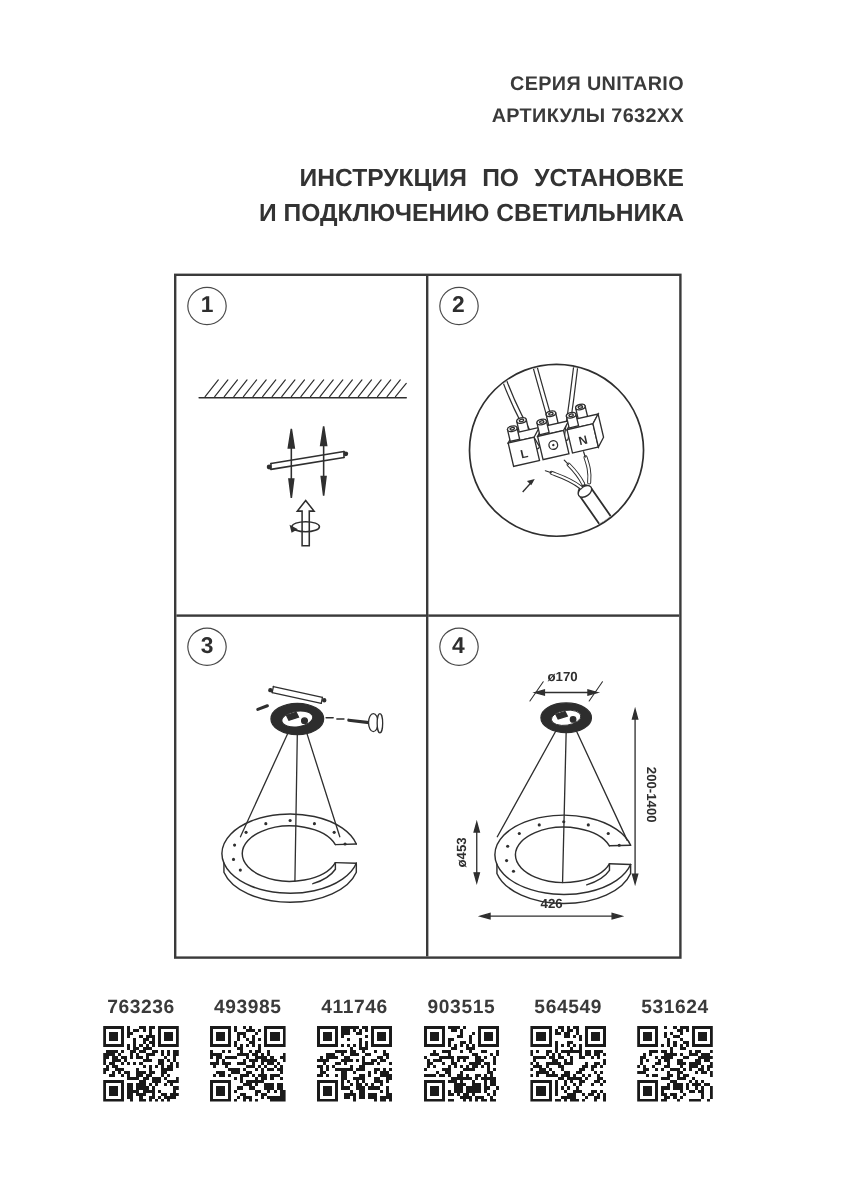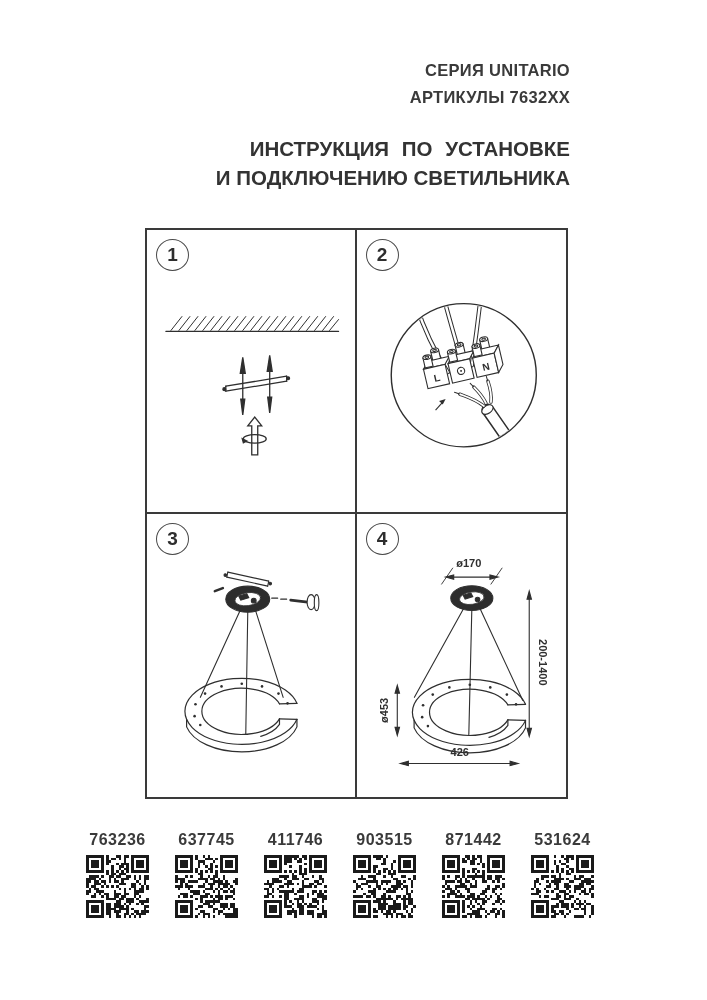--- a/index.html
+++ b/index.html
@@ -288,39 +288,39 @@
   </div>
 
   <div class="qr-row">
       <div class="qr-item">
         <div class="qr-num">763236</div>
         <svg viewBox="0 0 25 25" class="qr-svg" shape-rendering="crispEdges">
           <path d="M0 0h1v1h-1zM1 0h1v1h-1zM2 0h1v1h-1zM3 0h1v1h-1zM4 0h1v1h-1zM5 0h1v1h-1zM6 0h1v1h-1zM8 0h1v1h-1zM12 0h1v1h-1zM13 0h1v1h-1zM15 0h1v1h-1zM16 0h1v1h-1zM18 0h1v1h-1zM19 0h1v1h-1zM20 0h1v1h-1zM21 0h1v1h-1zM22 0h1v1h-1zM23 0h1v1h-1zM24 0h1v1h-1zM0 1h1v1h-1zM6 1h1v1h-1zM8 1h1v1h-1zM10 1h1v1h-1zM11 1h1v1h-1zM13 1h1v1h-1zM15 1h1v1h-1zM18 1h1v1h-1zM24 1h1v1h-1zM0 2h1v1h-1zM2 2h1v1h-1zM3 2h1v1h-1zM4 2h1v1h-1zM6 2h1v1h-1zM8 2h1v1h-1zM9 2h1v1h-1zM15 2h1v1h-1zM18 2h1v1h-1zM20 2h1v1h-1zM21 2h1v1h-1zM22 2h1v1h-1zM24 2h1v1h-1zM0 3h1v1h-1zM2 3h1v1h-1zM3 3h1v1h-1zM4 3h1v1h-1zM6 3h1v1h-1zM8 3h1v1h-1zM12 3h1v1h-1zM14 3h1v1h-1zM15 3h1v1h-1zM16 3h1v1h-1zM18 3h1v1h-1zM20 3h1v1h-1zM21 3h1v1h-1zM22 3h1v1h-1zM24 3h1v1h-1zM0 4h1v1h-1zM2 4h1v1h-1zM3 4h1v1h-1zM4 4h1v1h-1zM6 4h1v1h-1zM10 4h1v1h-1zM13 4h1v1h-1zM14 4h1v1h-1zM16 4h1v1h-1zM18 4h1v1h-1zM20 4h1v1h-1zM21 4h1v1h-1zM22 4h1v1h-1zM24 4h1v1h-1zM0 5h1v1h-1zM6 5h1v1h-1zM10 5h1v1h-1zM13 5h1v1h-1zM15 5h1v1h-1zM16 5h1v1h-1zM18 5h1v1h-1zM24 5h1v1h-1zM0 6h1v1h-1zM1 6h1v1h-1zM2 6h1v1h-1zM3 6h1v1h-1zM4 6h1v1h-1zM5 6h1v1h-1zM6 6h1v1h-1zM8 6h1v1h-1zM10 6h1v1h-1zM12 6h1v1h-1zM14 6h1v1h-1zM16 6h1v1h-1zM18 6h1v1h-1zM19 6h1v1h-1zM20 6h1v1h-1zM21 6h1v1h-1zM22 6h1v1h-1zM23 6h1v1h-1zM24 6h1v1h-1zM8 7h1v1h-1zM10 7h1v1h-1zM11 7h1v1h-1zM13 7h1v1h-1zM14 7h1v1h-1zM15 7h1v1h-1zM1 8h1v1h-1zM2 8h1v1h-1zM3 8h1v1h-1zM4 8h1v1h-1zM6 8h1v1h-1zM9 8h1v1h-1zM10 8h1v1h-1zM12 8h1v1h-1zM13 8h1v1h-1zM16 8h1v1h-1zM17 8h1v1h-1zM19 8h1v1h-1zM21 8h1v1h-1zM23 8h1v1h-1zM24 8h1v1h-1zM0 9h1v1h-1zM1 9h1v1h-1zM2 9h1v1h-1zM3 9h1v1h-1zM5 9h1v1h-1zM9 9h1v1h-1zM11 9h1v1h-1zM14 9h1v1h-1zM15 9h1v1h-1zM16 9h1v1h-1zM19 9h1v1h-1zM21 9h1v1h-1zM23 9h1v1h-1zM24 9h1v1h-1zM0 10h1v1h-1zM1 10h1v1h-1zM3 10h1v1h-1zM4 10h1v1h-1zM6 10h1v1h-1zM7 10h1v1h-1zM9 10h1v1h-1zM11 10h1v1h-1zM12 10h1v1h-1zM14 10h1v1h-1zM20 10h1v1h-1zM23 10h1v1h-1zM0 11h1v1h-1zM3 11h1v1h-1zM4 11h1v1h-1zM5 11h1v1h-1zM7 11h1v1h-1zM13 11h1v1h-1zM14 11h1v1h-1zM15 11h1v1h-1zM18 11h1v1h-1zM19 11h1v1h-1zM21 11h1v1h-1zM23 11h1v1h-1zM0 12h1v1h-1zM2 12h1v1h-1zM3 12h1v1h-1zM6 12h1v1h-1zM8 12h1v1h-1zM10 12h1v1h-1zM12 12h1v1h-1zM18 12h1v1h-1zM19 12h1v1h-1zM22 12h1v1h-1zM24 12h1v1h-1zM1 13h1v1h-1zM3 13h1v1h-1zM4 13h1v1h-1zM13 13h1v1h-1zM15 13h1v1h-1zM17 13h1v1h-1zM19 13h1v1h-1zM21 13h1v1h-1zM22 13h1v1h-1zM24 13h1v1h-1zM0 14h1v1h-1zM1 14h1v1h-1zM4 14h1v1h-1zM5 14h1v1h-1zM6 14h1v1h-1zM11 14h1v1h-1zM15 14h1v1h-1zM19 14h1v1h-1zM20 14h1v1h-1zM21 14h1v1h-1zM22 14h1v1h-1zM0 15h1v1h-1zM3 15h1v1h-1zM5 15h1v1h-1zM7 15h1v1h-1zM8 15h1v1h-1zM11 15h1v1h-1zM12 15h1v1h-1zM13 15h1v1h-1zM15 15h1v1h-1zM16 15h1v1h-1zM19 15h1v1h-1zM20 15h1v1h-1zM2 16h1v1h-1zM3 16h1v1h-1zM6 16h1v1h-1zM8 16h1v1h-1zM11 16h1v1h-1zM12 16h1v1h-1zM14 16h1v1h-1zM15 16h1v1h-1zM19 16h1v1h-1zM21 16h1v1h-1zM8 17h1v1h-1zM9 17h1v1h-1zM10 17h1v1h-1zM11 17h1v1h-1zM13 17h1v1h-1zM14 17h1v1h-1zM16 17h1v1h-1zM17 17h1v1h-1zM18 17h1v1h-1zM20 17h1v1h-1zM24 17h1v1h-1zM0 18h1v1h-1zM1 18h1v1h-1zM2 18h1v1h-1zM3 18h1v1h-1zM4 18h1v1h-1zM5 18h1v1h-1zM6 18h1v1h-1zM12 18h1v1h-1zM13 18h1v1h-1zM16 18h1v1h-1zM17 18h1v1h-1zM18 18h1v1h-1zM21 18h1v1h-1zM22 18h1v1h-1zM23 18h1v1h-1zM24 18h1v1h-1zM0 19h1v1h-1zM6 19h1v1h-1zM8 19h1v1h-1zM9 19h1v1h-1zM11 19h1v1h-1zM12 19h1v1h-1zM13 19h1v1h-1zM15 19h1v1h-1zM17 19h1v1h-1zM20 19h1v1h-1zM22 19h1v1h-1zM0 20h1v1h-1zM2 20h1v1h-1zM3 20h1v1h-1zM4 20h1v1h-1zM6 20h1v1h-1zM8 20h1v1h-1zM9 20h1v1h-1zM11 20h1v1h-1zM12 20h1v1h-1zM13 20h1v1h-1zM14 20h1v1h-1zM16 20h1v1h-1zM23 20h1v1h-1zM24 20h1v1h-1zM0 21h1v1h-1zM2 21h1v1h-1zM3 21h1v1h-1zM4 21h1v1h-1zM6 21h1v1h-1zM8 21h1v1h-1zM9 21h1v1h-1zM10 21h1v1h-1zM11 21h1v1h-1zM13 21h1v1h-1zM14 21h1v1h-1zM15 21h1v1h-1zM16 21h1v1h-1zM18 21h1v1h-1zM23 21h1v1h-1zM0 22h1v1h-1zM2 22h1v1h-1zM3 22h1v1h-1zM4 22h1v1h-1zM6 22h1v1h-1zM8 22h1v1h-1zM9 22h1v1h-1zM11 22h1v1h-1zM12 22h1v1h-1zM13 22h1v1h-1zM16 22h1v1h-1zM19 22h1v1h-1zM20 22h1v1h-1zM22 22h1v1h-1zM23 22h1v1h-1zM24 22h1v1h-1zM0 23h1v1h-1zM6 23h1v1h-1zM8 23h1v1h-1zM9 23h1v1h-1zM12 23h1v1h-1zM15 23h1v1h-1zM16 23h1v1h-1zM18 23h1v1h-1zM20 23h1v1h-1zM21 23h1v1h-1zM22 23h1v1h-1zM23 23h1v1h-1zM0 24h1v1h-1zM1 24h1v1h-1zM2 24h1v1h-1zM3 24h1v1h-1zM4 24h1v1h-1zM5 24h1v1h-1zM6 24h1v1h-1zM9 24h1v1h-1zM12 24h1v1h-1zM13 24h1v1h-1zM15 24h1v1h-1zM17 24h1v1h-1zM19 24h1v1h-1zM21 24h1v1h-1z" fill="#1a1a1a"></path>
         </svg>
       </div>
       <div class="qr-item">
-        <div class="qr-num">637745</div>
+        <div class="qr-num">493985</div>
         <svg viewBox="0 0 25 25" class="qr-svg" shape-rendering="crispEdges">
           <path d="M0 0h1v1h-1zM1 0h1v1h-1zM2 0h1v1h-1zM3 0h1v1h-1zM4 0h1v1h-1zM5 0h1v1h-1zM6 0h1v1h-1zM8 0h1v1h-1zM11 0h1v1h-1zM13 0h1v1h-1zM18 0h1v1h-1zM19 0h1v1h-1zM20 0h1v1h-1zM21 0h1v1h-1zM22 0h1v1h-1zM23 0h1v1h-1zM24 0h1v1h-1zM0 1h1v1h-1zM6 1h1v1h-1zM8 1h1v1h-1zM12 1h1v1h-1zM13 1h1v1h-1zM14 1h1v1h-1zM16 1h1v1h-1zM18 1h1v1h-1zM24 1h1v1h-1zM0 2h1v1h-1zM2 2h1v1h-1zM3 2h1v1h-1zM4 2h1v1h-1zM6 2h1v1h-1zM9 2h1v1h-1zM10 2h1v1h-1zM11 2h1v1h-1zM15 2h1v1h-1zM18 2h1v1h-1zM20 2h1v1h-1zM21 2h1v1h-1zM22 2h1v1h-1zM24 2h1v1h-1zM0 3h1v1h-1zM2 3h1v1h-1zM3 3h1v1h-1zM4 3h1v1h-1zM6 3h1v1h-1zM9 3h1v1h-1zM11 3h1v1h-1zM14 3h1v1h-1zM18 3h1v1h-1zM20 3h1v1h-1zM21 3h1v1h-1zM22 3h1v1h-1zM24 3h1v1h-1zM0 4h1v1h-1zM2 4h1v1h-1zM3 4h1v1h-1zM4 4h1v1h-1zM6 4h1v1h-1zM9 4h1v1h-1zM12 4h1v1h-1zM14 4h1v1h-1zM16 4h1v1h-1zM18 4h1v1h-1zM20 4h1v1h-1zM21 4h1v1h-1zM22 4h1v1h-1zM24 4h1v1h-1zM0 5h1v1h-1zM6 5h1v1h-1zM8 5h1v1h-1zM13 5h1v1h-1zM14 5h1v1h-1zM18 5h1v1h-1zM24 5h1v1h-1zM0 6h1v1h-1zM1 6h1v1h-1zM2 6h1v1h-1zM3 6h1v1h-1zM4 6h1v1h-1zM5 6h1v1h-1zM6 6h1v1h-1zM8 6h1v1h-1zM10 6h1v1h-1zM12 6h1v1h-1zM14 6h1v1h-1zM16 6h1v1h-1zM18 6h1v1h-1zM19 6h1v1h-1zM20 6h1v1h-1zM21 6h1v1h-1zM22 6h1v1h-1zM23 6h1v1h-1zM24 6h1v1h-1zM9 7h1v1h-1zM10 7h1v1h-1zM16 7h1v1h-1zM0 8h1v1h-1zM4 8h1v1h-1zM6 8h1v1h-1zM10 8h1v1h-1zM13 8h1v1h-1zM15 8h1v1h-1zM16 8h1v1h-1zM19 8h1v1h-1zM0 9h1v1h-1zM1 9h1v1h-1zM2 9h1v1h-1zM3 9h1v1h-1zM9 9h1v1h-1zM10 9h1v1h-1zM11 9h1v1h-1zM12 9h1v1h-1zM14 9h1v1h-1zM15 9h1v1h-1zM17 9h1v1h-1zM19 9h1v1h-1zM24 9h1v1h-1zM0 10h1v1h-1zM2 10h1v1h-1zM3 10h1v1h-1zM5 10h1v1h-1zM6 10h1v1h-1zM7 10h1v1h-1zM8 10h1v1h-1zM12 10h1v1h-1zM15 10h1v1h-1zM16 10h1v1h-1zM17 10h1v1h-1zM18 10h1v1h-1zM20 10h1v1h-1zM23 10h1v1h-1zM24 10h1v1h-1zM2 11h1v1h-1zM4 11h1v1h-1zM11 11h1v1h-1zM13 11h1v1h-1zM14 11h1v1h-1zM15 11h1v1h-1zM17 11h1v1h-1zM18 11h1v1h-1zM19 11h1v1h-1zM20 11h1v1h-1zM21 11h1v1h-1zM24 11h1v1h-1zM0 12h1v1h-1zM1 12h1v1h-1zM2 12h1v1h-1zM4 12h1v1h-1zM5 12h1v1h-1zM6 12h1v1h-1zM9 12h1v1h-1zM10 12h1v1h-1zM11 12h1v1h-1zM14 12h1v1h-1zM17 12h1v1h-1zM19 12h1v1h-1zM20 12h1v1h-1zM22 12h1v1h-1zM1 13h1v1h-1zM5 13h1v1h-1zM12 13h1v1h-1zM13 13h1v1h-1zM14 13h1v1h-1zM16 13h1v1h-1zM18 13h1v1h-1zM21 13h1v1h-1zM23 13h1v1h-1zM6 14h1v1h-1zM7 14h1v1h-1zM8 14h1v1h-1zM9 14h1v1h-1zM11 14h1v1h-1zM15 14h1v1h-1zM17 14h1v1h-1zM19 14h1v1h-1zM20 14h1v1h-1zM22 14h1v1h-1zM23 14h1v1h-1zM2 15h1v1h-1zM3 15h1v1h-1zM4 15h1v1h-1zM7 15h1v1h-1zM8 15h1v1h-1zM9 15h1v1h-1zM12 15h1v1h-1zM13 15h1v1h-1zM17 15h1v1h-1zM23 15h1v1h-1zM1 16h1v1h-1zM3 16h1v1h-1zM4 16h1v1h-1zM6 16h1v1h-1zM10 16h1v1h-1zM11 16h1v1h-1zM12 16h1v1h-1zM14 16h1v1h-1zM16 16h1v1h-1zM17 16h1v1h-1zM18 16h1v1h-1zM20 16h1v1h-1zM21 16h1v1h-1zM22 16h1v1h-1zM8 17h1v1h-1zM10 17h1v1h-1zM15 17h1v1h-1zM17 17h1v1h-1zM18 17h1v1h-1zM20 17h1v1h-1zM23 17h1v1h-1zM0 18h1v1h-1zM1 18h1v1h-1zM2 18h1v1h-1zM3 18h1v1h-1zM4 18h1v1h-1zM5 18h1v1h-1zM6 18h1v1h-1zM10 18h1v1h-1zM12 18h1v1h-1zM13 18h1v1h-1zM14 18h1v1h-1zM15 18h1v1h-1zM16 18h1v1h-1zM17 18h1v1h-1zM0 19h1v1h-1zM6 19h1v1h-1zM11 19h1v1h-1zM12 19h1v1h-1zM13 19h1v1h-1zM15 19h1v1h-1zM18 19h1v1h-1zM19 19h1v1h-1zM20 19h1v1h-1zM22 19h1v1h-1zM23 19h1v1h-1zM0 20h1v1h-1zM2 20h1v1h-1zM3 20h1v1h-1zM4 20h1v1h-1zM6 20h1v1h-1zM9 20h1v1h-1zM10 20h1v1h-1zM13 20h1v1h-1zM14 20h1v1h-1zM18 20h1v1h-1zM19 20h1v1h-1zM20 20h1v1h-1zM22 20h1v1h-1zM23 20h1v1h-1zM0 21h1v1h-1zM2 21h1v1h-1zM3 21h1v1h-1zM4 21h1v1h-1zM6 21h1v1h-1zM8 21h1v1h-1zM15 21h1v1h-1zM16 21h1v1h-1zM19 21h1v1h-1zM21 21h1v1h-1zM23 21h1v1h-1zM24 21h1v1h-1zM0 22h1v1h-1zM2 22h1v1h-1zM3 22h1v1h-1zM4 22h1v1h-1zM6 22h1v1h-1zM10 22h1v1h-1zM11 22h1v1h-1zM15 22h1v1h-1zM17 22h1v1h-1zM18 22h1v1h-1zM23 22h1v1h-1zM24 22h1v1h-1zM0 23h1v1h-1zM6 23h1v1h-1zM9 23h1v1h-1zM11 23h1v1h-1zM12 23h1v1h-1zM13 23h1v1h-1zM17 23h1v1h-1zM19 23h1v1h-1zM20 23h1v1h-1zM21 23h1v1h-1zM22 23h1v1h-1zM23 23h1v1h-1zM24 23h1v1h-1zM0 24h1v1h-1zM1 24h1v1h-1zM2 24h1v1h-1zM3 24h1v1h-1zM4 24h1v1h-1zM5 24h1v1h-1zM6 24h1v1h-1zM8 24h1v1h-1zM11 24h1v1h-1zM13 24h1v1h-1zM15 24h1v1h-1zM20 24h1v1h-1zM21 24h1v1h-1zM22 24h1v1h-1zM23 24h1v1h-1zM24 24h1v1h-1z" fill="#1a1a1a"></path>
         </svg>
       </div>
       <div class="qr-item">
         <div class="qr-num">411746</div>
         <svg viewBox="0 0 25 25" class="qr-svg" shape-rendering="crispEdges">
           <path d="M0 0h1v1h-1zM1 0h1v1h-1zM2 0h1v1h-1zM3 0h1v1h-1zM4 0h1v1h-1zM5 0h1v1h-1zM6 0h1v1h-1zM8 0h1v1h-1zM9 0h1v1h-1zM10 0h1v1h-1zM11 0h1v1h-1zM12 0h1v1h-1zM13 0h1v1h-1zM15 0h1v1h-1zM16 0h1v1h-1zM18 0h1v1h-1zM19 0h1v1h-1zM20 0h1v1h-1zM21 0h1v1h-1zM22 0h1v1h-1zM23 0h1v1h-1zM24 0h1v1h-1zM0 1h1v1h-1zM6 1h1v1h-1zM8 1h1v1h-1zM9 1h1v1h-1zM10 1h1v1h-1zM12 1h1v1h-1zM14 1h1v1h-1zM16 1h1v1h-1zM18 1h1v1h-1zM24 1h1v1h-1zM0 2h1v1h-1zM2 2h1v1h-1zM3 2h1v1h-1zM4 2h1v1h-1zM6 2h1v1h-1zM8 2h1v1h-1zM9 2h1v1h-1zM10 2h1v1h-1zM13 2h1v1h-1zM14 2h1v1h-1zM18 2h1v1h-1zM20 2h1v1h-1zM21 2h1v1h-1zM22 2h1v1h-1zM24 2h1v1h-1zM0 3h1v1h-1zM2 3h1v1h-1zM3 3h1v1h-1zM4 3h1v1h-1zM6 3h1v1h-1zM8 3h1v1h-1zM16 3h1v1h-1zM18 3h1v1h-1zM20 3h1v1h-1zM21 3h1v1h-1zM22 3h1v1h-1zM24 3h1v1h-1zM0 4h1v1h-1zM2 4h1v1h-1zM3 4h1v1h-1zM4 4h1v1h-1zM6 4h1v1h-1zM10 4h1v1h-1zM14 4h1v1h-1zM18 4h1v1h-1zM20 4h1v1h-1zM21 4h1v1h-1zM22 4h1v1h-1zM24 4h1v1h-1zM0 5h1v1h-1zM6 5h1v1h-1zM14 5h1v1h-1zM16 5h1v1h-1zM18 5h1v1h-1zM24 5h1v1h-1zM0 6h1v1h-1zM1 6h1v1h-1zM2 6h1v1h-1zM3 6h1v1h-1zM4 6h1v1h-1zM5 6h1v1h-1zM6 6h1v1h-1zM8 6h1v1h-1zM10 6h1v1h-1zM12 6h1v1h-1zM14 6h1v1h-1zM16 6h1v1h-1zM18 6h1v1h-1zM19 6h1v1h-1zM20 6h1v1h-1zM21 6h1v1h-1zM22 6h1v1h-1zM23 6h1v1h-1zM24 6h1v1h-1zM11 7h1v1h-1zM14 7h1v1h-1zM15 7h1v1h-1zM16 7h1v1h-1zM6 8h1v1h-1zM7 8h1v1h-1zM8 8h1v1h-1zM9 8h1v1h-1zM11 8h1v1h-1zM12 8h1v1h-1zM15 8h1v1h-1zM19 8h1v1h-1zM22 8h1v1h-1zM3 9h1v1h-1zM4 9h1v1h-1zM5 9h1v1h-1zM8 9h1v1h-1zM11 9h1v1h-1zM12 9h1v1h-1zM13 9h1v1h-1zM16 9h1v1h-1zM17 9h1v1h-1zM22 9h1v1h-1zM23 9h1v1h-1zM1 10h1v1h-1zM3 10h1v1h-1zM4 10h1v1h-1zM5 10h1v1h-1zM6 10h1v1h-1zM9 10h1v1h-1zM10 10h1v1h-1zM15 10h1v1h-1zM20 10h1v1h-1zM21 10h1v1h-1zM23 10h1v1h-1zM0 11h1v1h-1zM1 11h1v1h-1zM2 11h1v1h-1zM3 11h1v1h-1zM8 11h1v1h-1zM9 11h1v1h-1zM10 11h1v1h-1zM11 11h1v1h-1zM13 11h1v1h-1zM15 11h1v1h-1zM18 11h1v1h-1zM19 11h1v1h-1zM21 11h1v1h-1zM22 11h1v1h-1zM2 12h1v1h-1zM6 12h1v1h-1zM7 12h1v1h-1zM9 12h1v1h-1zM15 12h1v1h-1zM16 12h1v1h-1zM17 12h1v1h-1zM18 12h1v1h-1zM20 12h1v1h-1zM24 12h1v1h-1zM0 13h1v1h-1zM1 13h1v1h-1zM3 13h1v1h-1zM5 13h1v1h-1zM11 13h1v1h-1zM14 13h1v1h-1zM15 13h1v1h-1zM1 14h1v1h-1zM3 14h1v1h-1zM6 14h1v1h-1zM7 14h1v1h-1zM8 14h1v1h-1zM9 14h1v1h-1zM10 14h1v1h-1zM11 14h1v1h-1zM13 14h1v1h-1zM14 14h1v1h-1zM15 14h1v1h-1zM19 14h1v1h-1zM20 14h1v1h-1zM22 14h1v1h-1zM24 14h1v1h-1zM1 15h1v1h-1zM2 15h1v1h-1zM8 15h1v1h-1zM9 15h1v1h-1zM12 15h1v1h-1zM17 15h1v1h-1zM19 15h1v1h-1zM21 15h1v1h-1zM22 15h1v1h-1zM23 15h1v1h-1zM0 16h1v1h-1zM1 16h1v1h-1zM3 16h1v1h-1zM6 16h1v1h-1zM8 16h1v1h-1zM9 16h1v1h-1zM14 16h1v1h-1zM15 16h1v1h-1zM17 16h1v1h-1zM21 16h1v1h-1zM22 16h1v1h-1zM23 16h1v1h-1zM24 16h1v1h-1zM8 17h1v1h-1zM9 17h1v1h-1zM12 17h1v1h-1zM13 17h1v1h-1zM14 17h1v1h-1zM15 17h1v1h-1zM19 17h1v1h-1zM20 17h1v1h-1zM23 17h1v1h-1zM24 17h1v1h-1zM0 18h1v1h-1zM1 18h1v1h-1zM2 18h1v1h-1zM3 18h1v1h-1zM4 18h1v1h-1zM5 18h1v1h-1zM6 18h1v1h-1zM8 18h1v1h-1zM10 18h1v1h-1zM13 18h1v1h-1zM15 18h1v1h-1zM19 18h1v1h-1zM20 18h1v1h-1zM21 18h1v1h-1zM23 18h1v1h-1zM0 19h1v1h-1zM6 19h1v1h-1zM8 19h1v1h-1zM11 19h1v1h-1zM13 19h1v1h-1zM14 19h1v1h-1zM16 19h1v1h-1zM18 19h1v1h-1zM21 19h1v1h-1zM0 20h1v1h-1zM2 20h1v1h-1zM3 20h1v1h-1zM4 20h1v1h-1zM6 20h1v1h-1zM8 20h1v1h-1zM9 20h1v1h-1zM10 20h1v1h-1zM13 20h1v1h-1zM14 20h1v1h-1zM15 20h1v1h-1zM17 20h1v1h-1zM18 20h1v1h-1zM19 20h1v1h-1zM20 20h1v1h-1zM23 20h1v1h-1zM0 21h1v1h-1zM2 21h1v1h-1zM3 21h1v1h-1zM4 21h1v1h-1zM6 21h1v1h-1zM11 21h1v1h-1zM14 21h1v1h-1zM15 21h1v1h-1zM21 21h1v1h-1zM23 21h1v1h-1zM0 22h1v1h-1zM2 22h1v1h-1zM3 22h1v1h-1zM4 22h1v1h-1zM6 22h1v1h-1zM9 22h1v1h-1zM10 22h1v1h-1zM11 22h1v1h-1zM12 22h1v1h-1zM14 22h1v1h-1zM15 22h1v1h-1zM17 22h1v1h-1zM18 22h1v1h-1zM19 22h1v1h-1zM23 22h1v1h-1zM24 22h1v1h-1zM0 23h1v1h-1zM6 23h1v1h-1zM9 23h1v1h-1zM10 23h1v1h-1zM12 23h1v1h-1zM14 23h1v1h-1zM15 23h1v1h-1zM17 23h1v1h-1zM18 23h1v1h-1zM19 23h1v1h-1zM21 23h1v1h-1zM22 23h1v1h-1zM23 23h1v1h-1zM24 23h1v1h-1zM0 24h1v1h-1zM1 24h1v1h-1zM2 24h1v1h-1zM3 24h1v1h-1zM4 24h1v1h-1zM5 24h1v1h-1zM6 24h1v1h-1zM12 24h1v1h-1zM19 24h1v1h-1zM21 24h1v1h-1zM22 24h1v1h-1zM24 24h1v1h-1z" fill="#1a1a1a"></path>
         </svg>
       </div>
       <div class="qr-item">
         <div class="qr-num">903515</div>
         <svg viewBox="0 0 25 25" class="qr-svg" shape-rendering="crispEdges">
           <path d="M0 0h1v1h-1zM1 0h1v1h-1zM2 0h1v1h-1zM3 0h1v1h-1zM4 0h1v1h-1zM5 0h1v1h-1zM6 0h1v1h-1zM8 0h1v1h-1zM9 0h1v1h-1zM10 0h1v1h-1zM11 0h1v1h-1zM13 0h1v1h-1zM18 0h1v1h-1zM19 0h1v1h-1zM20 0h1v1h-1zM21 0h1v1h-1zM22 0h1v1h-1zM23 0h1v1h-1zM24 0h1v1h-1zM0 1h1v1h-1zM6 1h1v1h-1zM9 1h1v1h-1zM10 1h1v1h-1zM12 1h1v1h-1zM18 1h1v1h-1zM24 1h1v1h-1zM0 2h1v1h-1zM2 2h1v1h-1zM3 2h1v1h-1zM4 2h1v1h-1zM6 2h1v1h-1zM12 2h1v1h-1zM16 2h1v1h-1zM18 2h1v1h-1zM20 2h1v1h-1zM21 2h1v1h-1zM22 2h1v1h-1zM24 2h1v1h-1zM0 3h1v1h-1zM2 3h1v1h-1zM3 3h1v1h-1zM4 3h1v1h-1zM6 3h1v1h-1zM11 3h1v1h-1zM12 3h1v1h-1zM15 3h1v1h-1zM18 3h1v1h-1zM20 3h1v1h-1zM21 3h1v1h-1zM22 3h1v1h-1zM24 3h1v1h-1zM0 4h1v1h-1zM2 4h1v1h-1zM3 4h1v1h-1zM4 4h1v1h-1zM6 4h1v1h-1zM8 4h1v1h-1zM9 4h1v1h-1zM15 4h1v1h-1zM18 4h1v1h-1zM20 4h1v1h-1zM21 4h1v1h-1zM22 4h1v1h-1zM24 4h1v1h-1zM0 5h1v1h-1zM6 5h1v1h-1zM8 5h1v1h-1zM12 5h1v1h-1zM13 5h1v1h-1zM15 5h1v1h-1zM18 5h1v1h-1zM24 5h1v1h-1zM0 6h1v1h-1zM1 6h1v1h-1zM2 6h1v1h-1zM3 6h1v1h-1zM4 6h1v1h-1zM5 6h1v1h-1zM6 6h1v1h-1zM8 6h1v1h-1zM10 6h1v1h-1zM12 6h1v1h-1zM14 6h1v1h-1zM16 6h1v1h-1zM18 6h1v1h-1zM19 6h1v1h-1zM20 6h1v1h-1zM21 6h1v1h-1zM22 6h1v1h-1zM23 6h1v1h-1zM24 6h1v1h-1zM9 7h1v1h-1zM10 7h1v1h-1zM14 7h1v1h-1zM15 7h1v1h-1zM16 7h1v1h-1zM3 8h1v1h-1zM6 8h1v1h-1zM7 8h1v1h-1zM8 8h1v1h-1zM12 8h1v1h-1zM15 8h1v1h-1zM19 8h1v1h-1zM20 8h1v1h-1zM24 8h1v1h-1zM2 9h1v1h-1zM3 9h1v1h-1zM4 9h1v1h-1zM8 9h1v1h-1zM16 9h1v1h-1zM17 9h1v1h-1zM22 9h1v1h-1zM24 9h1v1h-1zM0 10h1v1h-1zM5 10h1v1h-1zM6 10h1v1h-1zM7 10h1v1h-1zM8 10h1v1h-1zM9 10h1v1h-1zM11 10h1v1h-1zM12 10h1v1h-1zM13 10h1v1h-1zM14 10h1v1h-1zM17 10h1v1h-1zM18 10h1v1h-1zM20 10h1v1h-1zM23 10h1v1h-1zM1 11h1v1h-1zM3 11h1v1h-1zM4 11h1v1h-1zM5 11h1v1h-1zM9 11h1v1h-1zM11 11h1v1h-1zM13 11h1v1h-1zM17 11h1v1h-1zM18 11h1v1h-1zM19 11h1v1h-1zM23 11h1v1h-1zM1 12h1v1h-1zM2 12h1v1h-1zM6 12h1v1h-1zM9 12h1v1h-1zM10 12h1v1h-1zM15 12h1v1h-1zM16 12h1v1h-1zM17 12h1v1h-1zM18 12h1v1h-1zM20 12h1v1h-1zM21 12h1v1h-1zM23 12h1v1h-1zM1 13h1v1h-1zM3 13h1v1h-1zM8 13h1v1h-1zM10 13h1v1h-1zM12 13h1v1h-1zM14 13h1v1h-1zM16 13h1v1h-1zM17 13h1v1h-1zM19 13h1v1h-1zM21 13h1v1h-1zM0 14h1v1h-1zM6 14h1v1h-1zM7 14h1v1h-1zM8 14h1v1h-1zM13 14h1v1h-1zM14 14h1v1h-1zM15 14h1v1h-1zM16 14h1v1h-1zM21 14h1v1h-1zM23 14h1v1h-1zM4 15h1v1h-1zM7 15h1v1h-1zM8 15h1v1h-1zM12 15h1v1h-1zM21 15h1v1h-1zM22 15h1v1h-1zM0 16h1v1h-1zM1 16h1v1h-1zM2 16h1v1h-1zM3 16h1v1h-1zM5 16h1v1h-1zM6 16h1v1h-1zM8 16h1v1h-1zM11 16h1v1h-1zM12 16h1v1h-1zM14 16h1v1h-1zM17 16h1v1h-1zM18 16h1v1h-1zM20 16h1v1h-1zM22 16h1v1h-1zM9 17h1v1h-1zM10 17h1v1h-1zM11 17h1v1h-1zM12 17h1v1h-1zM13 17h1v1h-1zM14 17h1v1h-1zM15 17h1v1h-1zM17 17h1v1h-1zM19 17h1v1h-1zM20 17h1v1h-1zM21 17h1v1h-1zM22 17h1v1h-1zM23 17h1v1h-1zM0 18h1v1h-1zM1 18h1v1h-1zM2 18h1v1h-1zM3 18h1v1h-1zM4 18h1v1h-1zM5 18h1v1h-1zM6 18h1v1h-1zM8 18h1v1h-1zM9 18h1v1h-1zM10 18h1v1h-1zM12 18h1v1h-1zM16 18h1v1h-1zM20 18h1v1h-1zM22 18h1v1h-1zM23 18h1v1h-1zM0 19h1v1h-1zM6 19h1v1h-1zM10 19h1v1h-1zM11 19h1v1h-1zM12 19h1v1h-1zM13 19h1v1h-1zM16 19h1v1h-1zM17 19h1v1h-1zM18 19h1v1h-1zM20 19h1v1h-1zM22 19h1v1h-1zM23 19h1v1h-1zM0 20h1v1h-1zM2 20h1v1h-1zM3 20h1v1h-1zM4 20h1v1h-1zM6 20h1v1h-1zM10 20h1v1h-1zM11 20h1v1h-1zM12 20h1v1h-1zM14 20h1v1h-1zM15 20h1v1h-1zM16 20h1v1h-1zM17 20h1v1h-1zM18 20h1v1h-1zM20 20h1v1h-1zM21 20h1v1h-1zM24 20h1v1h-1zM0 21h1v1h-1zM2 21h1v1h-1zM3 21h1v1h-1zM4 21h1v1h-1zM6 21h1v1h-1zM8 21h1v1h-1zM10 21h1v1h-1zM11 21h1v1h-1zM12 21h1v1h-1zM14 21h1v1h-1zM15 21h1v1h-1zM16 21h1v1h-1zM17 21h1v1h-1zM18 21h1v1h-1zM20 21h1v1h-1zM23 21h1v1h-1zM0 22h1v1h-1zM2 22h1v1h-1zM3 22h1v1h-1zM4 22h1v1h-1zM6 22h1v1h-1zM8 22h1v1h-1zM9 22h1v1h-1zM11 22h1v1h-1zM13 22h1v1h-1zM14 22h1v1h-1zM16 22h1v1h-1zM21 22h1v1h-1zM23 22h1v1h-1zM0 23h1v1h-1zM6 23h1v1h-1zM12 23h1v1h-1zM13 23h1v1h-1zM14 23h1v1h-1zM15 23h1v1h-1zM17 23h1v1h-1zM18 23h1v1h-1zM19 23h1v1h-1zM22 23h1v1h-1zM0 24h1v1h-1zM1 24h1v1h-1zM2 24h1v1h-1zM3 24h1v1h-1zM4 24h1v1h-1zM5 24h1v1h-1zM6 24h1v1h-1zM8 24h1v1h-1zM9 24h1v1h-1zM13 24h1v1h-1zM15 24h1v1h-1zM17 24h1v1h-1zM19 24h1v1h-1zM20 24h1v1h-1zM22 24h1v1h-1zM23 24h1v1h-1z" fill="#1a1a1a"></path>
         </svg>
       </div>
       <div class="qr-item">
-        <div class="qr-num">871442</div>
+        <div class="qr-num">564549</div>
         <svg viewBox="0 0 25 25" class="qr-svg" shape-rendering="crispEdges">
           <path d="M0 0h1v1h-1zM1 0h1v1h-1zM2 0h1v1h-1zM3 0h1v1h-1zM4 0h1v1h-1zM5 0h1v1h-1zM6 0h1v1h-1zM9 0h1v1h-1zM10 0h1v1h-1zM12 0h1v1h-1zM14 0h1v1h-1zM15 0h1v1h-1zM18 0h1v1h-1zM19 0h1v1h-1zM20 0h1v1h-1zM21 0h1v1h-1zM22 0h1v1h-1zM23 0h1v1h-1zM24 0h1v1h-1zM0 1h1v1h-1zM6 1h1v1h-1zM8 1h1v1h-1zM10 1h1v1h-1zM12 1h1v1h-1zM13 1h1v1h-1zM15 1h1v1h-1zM18 1h1v1h-1zM24 1h1v1h-1zM0 2h1v1h-1zM2 2h1v1h-1zM3 2h1v1h-1zM4 2h1v1h-1zM6 2h1v1h-1zM8 2h1v1h-1zM9 2h1v1h-1zM11 2h1v1h-1zM12 2h1v1h-1zM15 2h1v1h-1zM18 2h1v1h-1zM20 2h1v1h-1zM21 2h1v1h-1zM22 2h1v1h-1zM24 2h1v1h-1zM0 3h1v1h-1zM2 3h1v1h-1zM3 3h1v1h-1zM4 3h1v1h-1zM6 3h1v1h-1zM11 3h1v1h-1zM12 3h1v1h-1zM14 3h1v1h-1zM16 3h1v1h-1zM18 3h1v1h-1zM20 3h1v1h-1zM21 3h1v1h-1zM22 3h1v1h-1zM24 3h1v1h-1zM0 4h1v1h-1zM2 4h1v1h-1zM3 4h1v1h-1zM4 4h1v1h-1zM6 4h1v1h-1zM16 4h1v1h-1zM18 4h1v1h-1zM20 4h1v1h-1zM21 4h1v1h-1zM22 4h1v1h-1zM24 4h1v1h-1zM0 5h1v1h-1zM6 5h1v1h-1zM8 5h1v1h-1zM12 5h1v1h-1zM13 5h1v1h-1zM18 5h1v1h-1zM24 5h1v1h-1zM0 6h1v1h-1zM1 6h1v1h-1zM2 6h1v1h-1zM3 6h1v1h-1zM4 6h1v1h-1zM5 6h1v1h-1zM6 6h1v1h-1zM8 6h1v1h-1zM10 6h1v1h-1zM12 6h1v1h-1zM14 6h1v1h-1zM16 6h1v1h-1zM18 6h1v1h-1zM19 6h1v1h-1zM20 6h1v1h-1zM21 6h1v1h-1zM22 6h1v1h-1zM23 6h1v1h-1zM24 6h1v1h-1zM8 7h1v1h-1zM13 7h1v1h-1zM16 7h1v1h-1zM0 8h1v1h-1zM2 8h1v1h-1zM5 8h1v1h-1zM6 8h1v1h-1zM8 8h1v1h-1zM10 8h1v1h-1zM11 8h1v1h-1zM12 8h1v1h-1zM13 8h1v1h-1zM14 8h1v1h-1zM15 8h1v1h-1zM16 8h1v1h-1zM18 8h1v1h-1zM19 8h1v1h-1zM21 8h1v1h-1zM22 8h1v1h-1zM23 8h1v1h-1zM0 9h1v1h-1zM5 9h1v1h-1zM7 9h1v1h-1zM9 9h1v1h-1zM12 9h1v1h-1zM16 9h1v1h-1zM18 9h1v1h-1zM19 9h1v1h-1zM21 9h1v1h-1zM22 9h1v1h-1zM24 9h1v1h-1zM1 10h1v1h-1zM2 10h1v1h-1zM3 10h1v1h-1zM4 10h1v1h-1zM6 10h1v1h-1zM7 10h1v1h-1zM9 10h1v1h-1zM10 10h1v1h-1zM13 10h1v1h-1zM16 10h1v1h-1zM17 10h1v1h-1zM20 10h1v1h-1zM22 10h1v1h-1zM1 11h1v1h-1zM7 11h1v1h-1zM8 11h1v1h-1zM11 11h1v1h-1zM13 11h1v1h-1zM24 11h1v1h-1zM0 12h1v1h-1zM2 12h1v1h-1zM5 12h1v1h-1zM6 12h1v1h-1zM7 12h1v1h-1zM8 12h1v1h-1zM9 12h1v1h-1zM11 12h1v1h-1zM12 12h1v1h-1zM13 12h1v1h-1zM18 12h1v1h-1zM21 12h1v1h-1zM22 12h1v1h-1zM24 12h1v1h-1zM1 13h1v1h-1zM2 13h1v1h-1zM3 13h1v1h-1zM5 13h1v1h-1zM9 13h1v1h-1zM10 13h1v1h-1zM17 13h1v1h-1zM18 13h1v1h-1zM20 13h1v1h-1zM21 13h1v1h-1zM23 13h1v1h-1zM0 14h1v1h-1zM3 14h1v1h-1zM4 14h1v1h-1zM6 14h1v1h-1zM10 14h1v1h-1zM16 14h1v1h-1zM17 14h1v1h-1zM20 14h1v1h-1zM2 15h1v1h-1zM3 15h1v1h-1zM4 15h1v1h-1zM5 15h1v1h-1zM7 15h1v1h-1zM11 15h1v1h-1zM12 15h1v1h-1zM15 15h1v1h-1zM16 15h1v1h-1zM21 15h1v1h-1zM23 15h1v1h-1zM0 16h1v1h-1zM2 16h1v1h-1zM5 16h1v1h-1zM6 16h1v1h-1zM7 16h1v1h-1zM8 16h1v1h-1zM10 16h1v1h-1zM11 16h1v1h-1zM12 16h1v1h-1zM14 16h1v1h-1zM17 16h1v1h-1zM19 16h1v1h-1zM22 16h1v1h-1zM9 17h1v1h-1zM10 17h1v1h-1zM12 17h1v1h-1zM13 17h1v1h-1zM14 17h1v1h-1zM15 17h1v1h-1zM16 17h1v1h-1zM18 17h1v1h-1zM22 17h1v1h-1zM23 17h1v1h-1zM0 18h1v1h-1zM1 18h1v1h-1zM2 18h1v1h-1zM3 18h1v1h-1zM4 18h1v1h-1zM5 18h1v1h-1zM6 18h1v1h-1zM8 18h1v1h-1zM11 18h1v1h-1zM13 18h1v1h-1zM16 18h1v1h-1zM17 18h1v1h-1zM21 18h1v1h-1zM22 18h1v1h-1zM24 18h1v1h-1zM0 19h1v1h-1zM6 19h1v1h-1zM8 19h1v1h-1zM11 19h1v1h-1zM14 19h1v1h-1zM16 19h1v1h-1zM20 19h1v1h-1zM23 19h1v1h-1zM0 20h1v1h-1zM2 20h1v1h-1zM3 20h1v1h-1zM4 20h1v1h-1zM6 20h1v1h-1zM8 20h1v1h-1zM10 20h1v1h-1zM12 20h1v1h-1zM15 20h1v1h-1zM0 21h1v1h-1zM2 21h1v1h-1zM3 21h1v1h-1zM4 21h1v1h-1zM6 21h1v1h-1zM8 21h1v1h-1zM11 21h1v1h-1zM14 21h1v1h-1zM15 21h1v1h-1zM16 21h1v1h-1zM20 21h1v1h-1zM21 21h1v1h-1zM23 21h1v1h-1zM0 22h1v1h-1zM2 22h1v1h-1zM3 22h1v1h-1zM4 22h1v1h-1zM6 22h1v1h-1zM8 22h1v1h-1zM12 22h1v1h-1zM13 22h1v1h-1zM14 22h1v1h-1zM17 22h1v1h-1zM19 22h1v1h-1zM20 22h1v1h-1zM22 22h1v1h-1zM24 22h1v1h-1zM0 23h1v1h-1zM6 23h1v1h-1zM10 23h1v1h-1zM11 23h1v1h-1zM12 23h1v1h-1zM13 23h1v1h-1zM14 23h1v1h-1zM18 23h1v1h-1zM21 23h1v1h-1zM22 23h1v1h-1zM24 23h1v1h-1zM0 24h1v1h-1zM1 24h1v1h-1zM2 24h1v1h-1zM3 24h1v1h-1zM4 24h1v1h-1zM5 24h1v1h-1zM6 24h1v1h-1zM8 24h1v1h-1zM9 24h1v1h-1zM11 24h1v1h-1zM13 24h1v1h-1zM14 24h1v1h-1zM15 24h1v1h-1zM17 24h1v1h-1zM21 24h1v1h-1zM24 24h1v1h-1z" fill="#1a1a1a"></path>
         </svg>
       </div>
       <div class="qr-item">
         <div class="qr-num">531624</div>
         <svg viewBox="0 0 25 25" class="qr-svg" shape-rendering="crispEdges">
           <path d="M0 0h1v1h-1zM1 0h1v1h-1zM2 0h1v1h-1zM3 0h1v1h-1zM4 0h1v1h-1zM5 0h1v1h-1zM6 0h1v1h-1zM9 0h1v1h-1zM12 0h1v1h-1zM14 0h1v1h-1zM15 0h1v1h-1zM16 0h1v1h-1zM18 0h1v1h-1zM19 0h1v1h-1zM20 0h1v1h-1zM21 0h1v1h-1zM22 0h1v1h-1zM23 0h1v1h-1zM24 0h1v1h-1zM0 1h1v1h-1zM6 1h1v1h-1zM13 1h1v1h-1zM14 1h1v1h-1zM16 1h1v1h-1zM18 1h1v1h-1zM24 1h1v1h-1zM0 2h1v1h-1zM2 2h1v1h-1zM3 2h1v1h-1zM4 2h1v1h-1zM6 2h1v1h-1zM9 2h1v1h-1zM11 2h1v1h-1zM14 2h1v1h-1zM18 2h1v1h-1zM20 2h1v1h-1zM21 2h1v1h-1zM22 2h1v1h-1zM24 2h1v1h-1zM0 3h1v1h-1zM2 3h1v1h-1zM3 3h1v1h-1zM4 3h1v1h-1zM6 3h1v1h-1zM9 3h1v1h-1zM12 3h1v1h-1zM13 3h1v1h-1zM18 3h1v1h-1zM20 3h1v1h-1zM21 3h1v1h-1zM22 3h1v1h-1zM24 3h1v1h-1zM0 4h1v1h-1zM2 4h1v1h-1zM3 4h1v1h-1zM4 4h1v1h-1zM6 4h1v1h-1zM10 4h1v1h-1zM14 4h1v1h-1zM18 4h1v1h-1zM20 4h1v1h-1zM21 4h1v1h-1zM22 4h1v1h-1zM24 4h1v1h-1zM0 5h1v1h-1zM6 5h1v1h-1zM10 5h1v1h-1zM12 5h1v1h-1zM15 5h1v1h-1zM16 5h1v1h-1zM18 5h1v1h-1zM24 5h1v1h-1zM0 6h1v1h-1zM1 6h1v1h-1zM2 6h1v1h-1zM3 6h1v1h-1zM4 6h1v1h-1zM5 6h1v1h-1zM6 6h1v1h-1zM8 6h1v1h-1zM10 6h1v1h-1zM12 6h1v1h-1zM14 6h1v1h-1zM16 6h1v1h-1zM18 6h1v1h-1zM19 6h1v1h-1zM20 6h1v1h-1zM21 6h1v1h-1zM22 6h1v1h-1zM23 6h1v1h-1zM24 6h1v1h-1zM11 7h1v1h-1zM14 7h1v1h-1zM15 7h1v1h-1zM4 8h1v1h-1zM5 8h1v1h-1zM6 8h1v1h-1zM8 8h1v1h-1zM9 8h1v1h-1zM11 8h1v1h-1zM17 8h1v1h-1zM19 8h1v1h-1zM20 8h1v1h-1zM24 8h1v1h-1zM2 9h1v1h-1zM4 9h1v1h-1zM9 9h1v1h-1zM10 9h1v1h-1zM11 9h1v1h-1zM12 9h1v1h-1zM14 9h1v1h-1zM17 9h1v1h-1zM18 9h1v1h-1zM19 9h1v1h-1zM21 9h1v1h-1zM22 9h1v1h-1zM23 9h1v1h-1zM1 10h1v1h-1zM2 10h1v1h-1zM6 10h1v1h-1zM8 10h1v1h-1zM9 10h1v1h-1zM10 10h1v1h-1zM11 10h1v1h-1zM15 10h1v1h-1zM16 10h1v1h-1zM20 10h1v1h-1zM21 10h1v1h-1zM22 10h1v1h-1zM23 10h1v1h-1zM24 10h1v1h-1zM1 11h1v1h-1zM3 11h1v1h-1zM7 11h1v1h-1zM9 11h1v1h-1zM10 11h1v1h-1zM13 11h1v1h-1zM14 11h1v1h-1zM19 11h1v1h-1zM20 11h1v1h-1zM22 11h1v1h-1zM23 11h1v1h-1zM1 12h1v1h-1zM6 12h1v1h-1zM7 12h1v1h-1zM10 12h1v1h-1zM13 12h1v1h-1zM14 12h1v1h-1zM15 12h1v1h-1zM17 12h1v1h-1zM18 12h1v1h-1zM19 12h1v1h-1zM20 12h1v1h-1zM24 12h1v1h-1zM0 13h1v1h-1zM2 13h1v1h-1zM5 13h1v1h-1zM9 13h1v1h-1zM10 13h1v1h-1zM14 13h1v1h-1zM17 13h1v1h-1zM18 13h1v1h-1zM19 13h1v1h-1zM21 13h1v1h-1zM23 13h1v1h-1zM24 13h1v1h-1zM2 14h1v1h-1zM3 14h1v1h-1zM6 14h1v1h-1zM8 14h1v1h-1zM11 14h1v1h-1zM12 14h1v1h-1zM13 14h1v1h-1zM15 14h1v1h-1zM17 14h1v1h-1zM20 14h1v1h-1zM21 14h1v1h-1zM23 14h1v1h-1zM0 15h1v1h-1zM1 15h1v1h-1zM2 15h1v1h-1zM10 15h1v1h-1zM13 15h1v1h-1zM14 15h1v1h-1zM19 15h1v1h-1zM21 15h1v1h-1zM22 15h1v1h-1zM24 15h1v1h-1zM3 16h1v1h-1zM5 16h1v1h-1zM6 16h1v1h-1zM10 16h1v1h-1zM11 16h1v1h-1zM13 16h1v1h-1zM15 16h1v1h-1zM16 16h1v1h-1zM24 16h1v1h-1zM8 17h1v1h-1zM9 17h1v1h-1zM10 17h1v1h-1zM13 17h1v1h-1zM14 17h1v1h-1zM15 17h1v1h-1zM18 17h1v1h-1zM0 18h1v1h-1zM1 18h1v1h-1zM2 18h1v1h-1zM3 18h1v1h-1zM4 18h1v1h-1zM5 18h1v1h-1zM6 18h1v1h-1zM11 18h1v1h-1zM12 18h1v1h-1zM17 18h1v1h-1zM19 18h1v1h-1zM21 18h1v1h-1zM0 19h1v1h-1zM6 19h1v1h-1zM10 19h1v1h-1zM12 19h1v1h-1zM13 19h1v1h-1zM14 19h1v1h-1zM16 19h1v1h-1zM18 19h1v1h-1zM19 19h1v1h-1zM20 19h1v1h-1zM22 19h1v1h-1zM23 19h1v1h-1zM0 20h1v1h-1zM2 20h1v1h-1zM3 20h1v1h-1zM4 20h1v1h-1zM6 20h1v1h-1zM8 20h1v1h-1zM9 20h1v1h-1zM10 20h1v1h-1zM12 20h1v1h-1zM13 20h1v1h-1zM14 20h1v1h-1zM16 20h1v1h-1zM19 20h1v1h-1zM21 20h1v1h-1zM24 20h1v1h-1zM0 21h1v1h-1zM2 21h1v1h-1zM3 21h1v1h-1zM4 21h1v1h-1zM6 21h1v1h-1zM8 21h1v1h-1zM14 21h1v1h-1zM17 21h1v1h-1zM18 21h1v1h-1zM20 21h1v1h-1zM21 21h1v1h-1zM24 21h1v1h-1zM0 22h1v1h-1zM2 22h1v1h-1zM3 22h1v1h-1zM4 22h1v1h-1zM6 22h1v1h-1zM8 22h1v1h-1zM9 22h1v1h-1zM11 22h1v1h-1zM12 22h1v1h-1zM15 22h1v1h-1zM21 22h1v1h-1zM24 22h1v1h-1zM0 23h1v1h-1zM6 23h1v1h-1zM9 23h1v1h-1zM10 23h1v1h-1zM12 23h1v1h-1zM14 23h1v1h-1zM21 23h1v1h-1zM24 23h1v1h-1zM0 24h1v1h-1zM1 24h1v1h-1zM2 24h1v1h-1zM3 24h1v1h-1zM4 24h1v1h-1zM5 24h1v1h-1zM6 24h1v1h-1zM8 24h1v1h-1zM9 24h1v1h-1zM13 24h1v1h-1zM17 24h1v1h-1zM18 24h1v1h-1zM19 24h1v1h-1zM20 24h1v1h-1zM23 24h1v1h-1z" fill="#1a1a1a"></path>
         </svg>
       </div>

